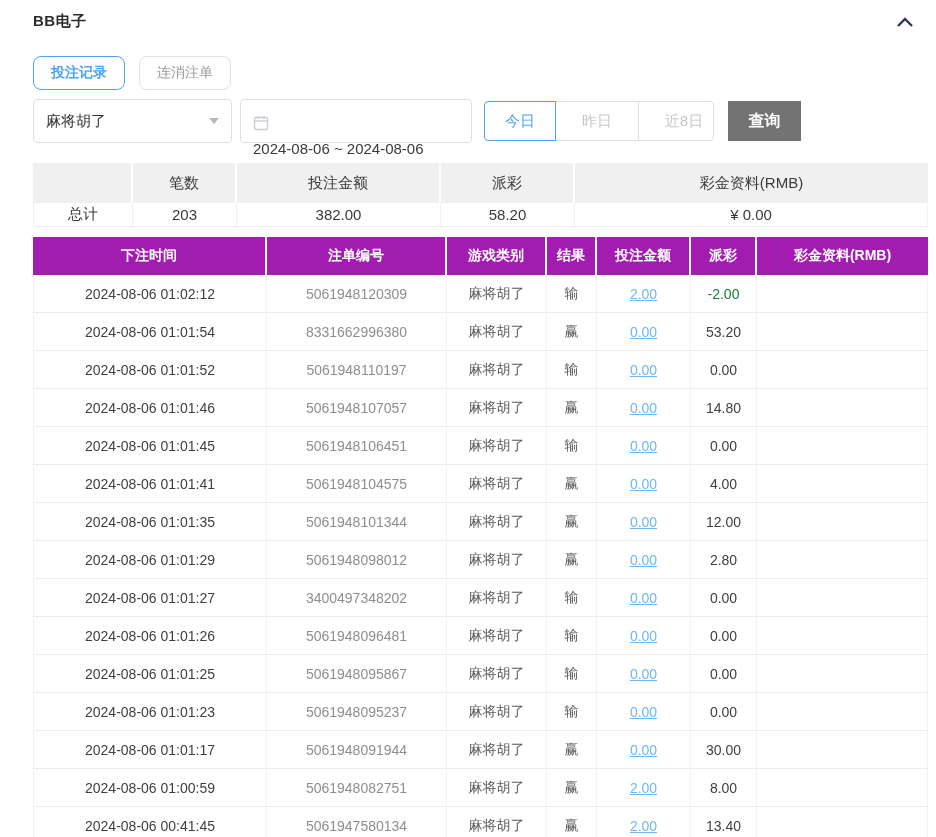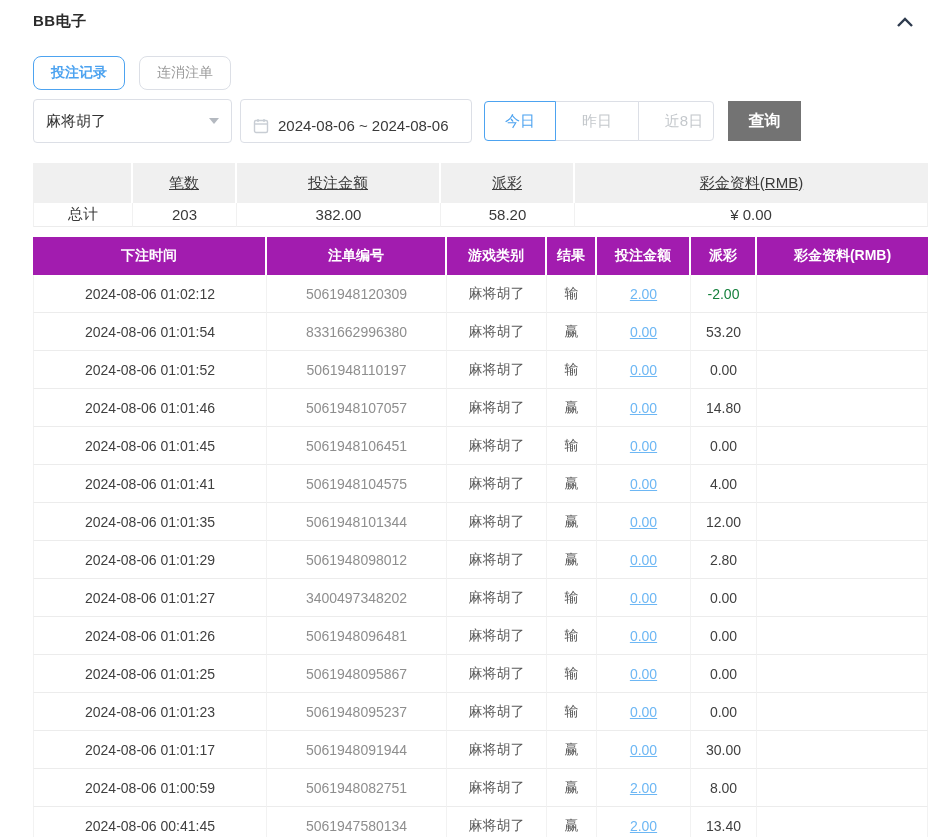--- a/index.html
+++ b/index.html
@@ -19,39 +19,39 @@
   .tab.active { border-color: #4da3f0; color: #4da3f0; font-weight: bold; }
 
   
   .filters { margin-top: 9px; display: flex; align-items: flex-start; }
   .select { width: 199px; height: 44px; border: 1px solid #dcdfe6; border-radius: 4px;
     display: flex; align-items: center; justify-content: space-between; padding: 0 12px;
     font-size: 15px; color: #333; cursor: pointer; background:#fff; }
   .caret { width: 0; height: 0; border-left: 5px solid transparent; border-right: 5px solid transparent;
     border-top: 6px solid #b4b9c0; }
   .date-input { margin-left: 8px; width: 232px; height: 44px; border: 1px solid #dcdfe6; border-radius: 4px;
-    display: flex; align-items: flex-end; gap: 9px; padding: 8px 12px; font-size: 15px; color: #3a3a3a; background:#fff; cursor:pointer; }
+    display: flex; align-items: flex-start; gap: 9px; padding: 15px 12px; font-size: 15px; color: #3a3a3a; background:#fff; cursor:pointer;flex-direction:column; }
   .btn-group { margin-left: 12px; margin-top: 2px; display: flex; }
   .btn-group button { height: 40px; background: #fff; border: 1px solid #dcdfe6; font-size: 15px;
     color: #c4c8cc; cursor: pointer; margin-left: -1px; }
   .btn-group button:first-child { margin-left: 0; border-radius: 4px 0 0 4px; width: 72px; }
   .btn-group button:nth-child(2) { width: 84px; }
   .btn-group button:last-child { border-radius: 0 4px 4px 0; width: 76px; padding-left: 16px; }
   .btn-group button.active { border-color: #4da3f0; color: #4da3f0; position: relative; z-index: 1; }
   .search-btn { margin-left: 14px; margin-top: 2px; width: 73px; height: 40px; background: #737373;
     color: #fff; border: none; border-radius: 0; font-size: 16px; font-weight: bold; cursor: pointer; }
 
   
   table { border-collapse: separate; border-spacing: 0; width: 895px; table-layout: fixed; }
   th, td { text-align: center; overflow: hidden; white-space: nowrap; }
 
   
   .summary-table { margin-top: 20px; }
   .summary-table th { background: #f0f0f0; height: 40px; font-size: 15px; font-weight: normal; color: #3a3a3a;
-    border-right: 2px solid #fff; text-decoration: underline; }
+    border-right: 2px solid #fff; }
   .summary-table th:last-child { border-right: none; }
   .summary-table td { height: 24px; font-size: 15px; color: #3a3a3a;
     border-bottom: 1px solid #ececec; border-right: 1px solid #f1f1f1; }
   .summary-table td:first-child { border-left: 1px solid #f1f1f1; }
   .summary-table td:last-child { border-right: 1px solid #f1f1f1; }
 
   
   .main-table { margin-top: 10px; }
   .main-table th { background: #a21caf; color: #fff; height: 38px; font-size: 14px; font-weight: bold;
     border-right: 2px solid #fff; }

